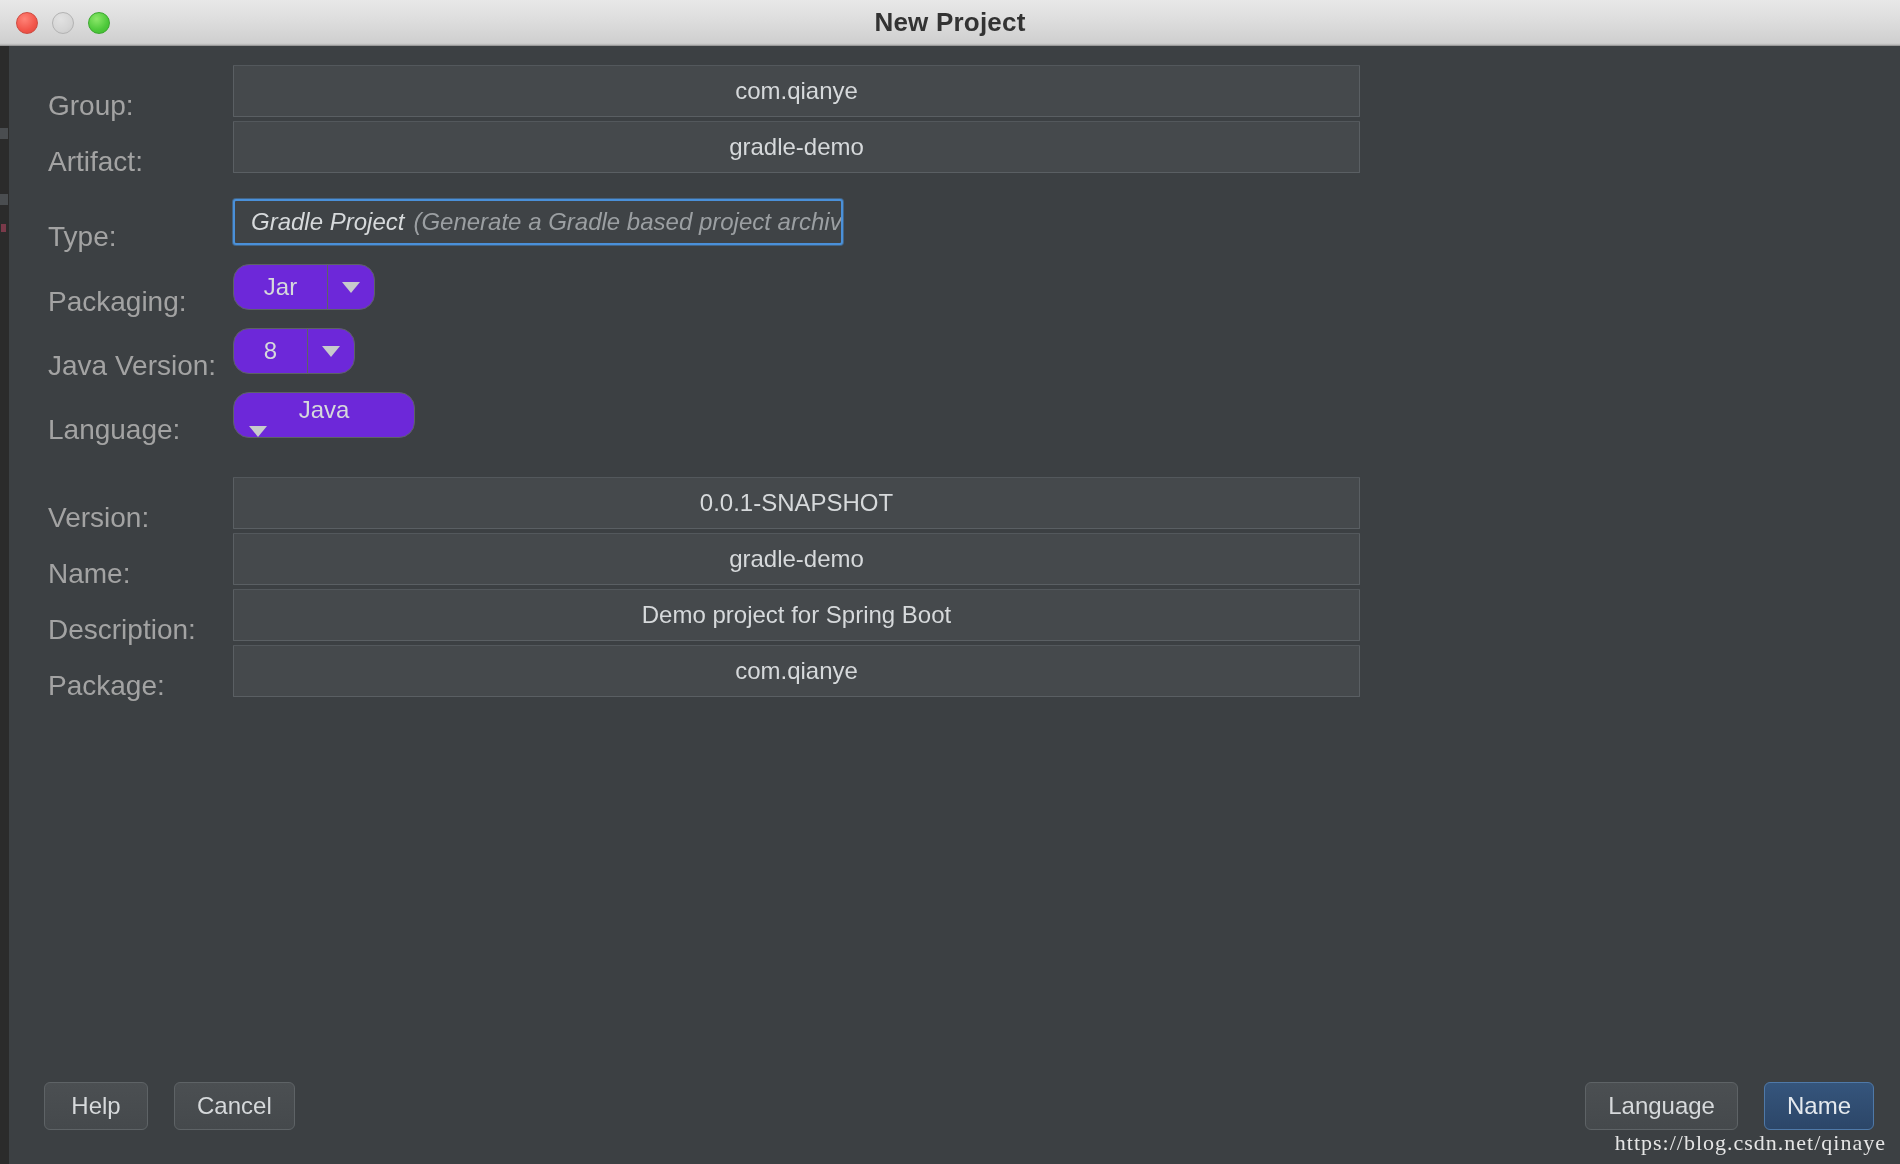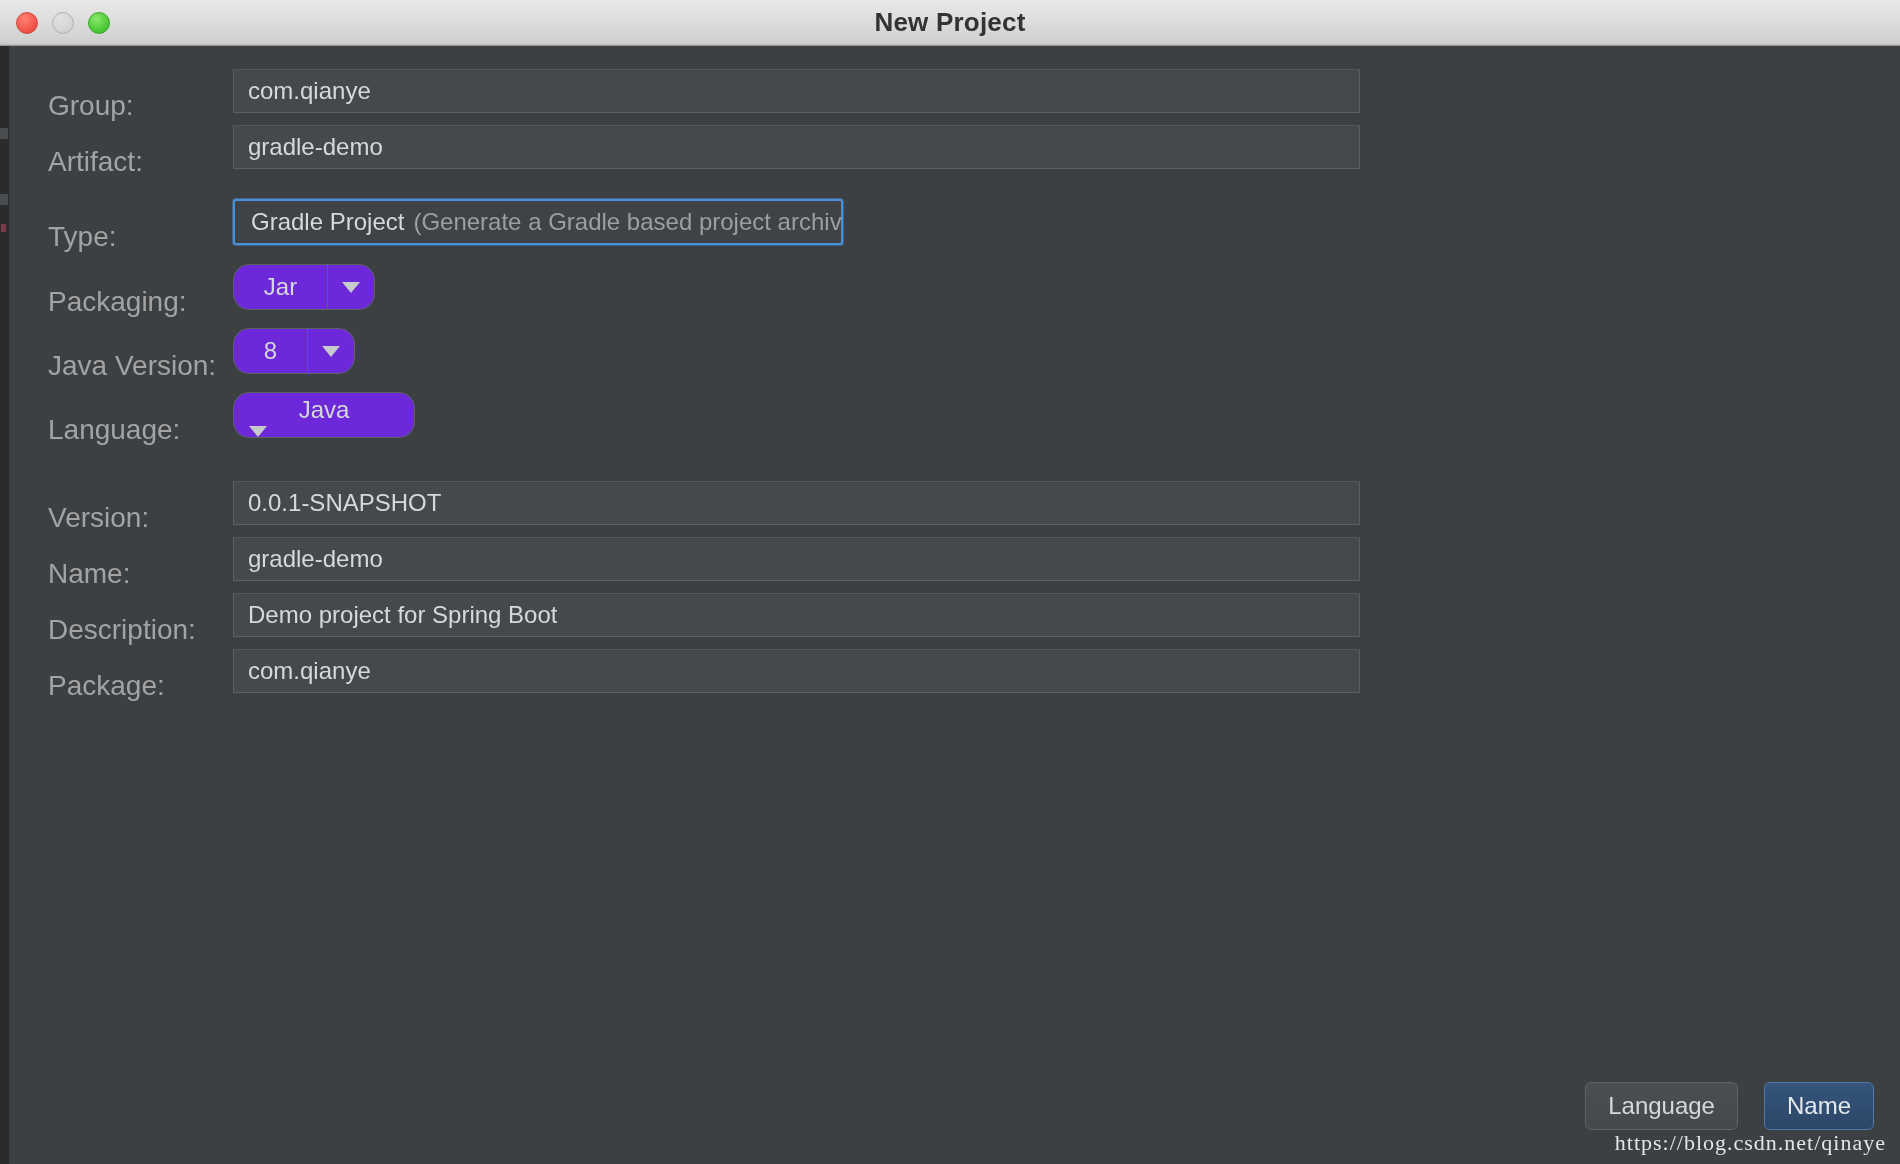--- a/index.html
+++ b/index.html
@@ -127,29 +127,30 @@
     color: #a3a3a3;
     white-space: nowrap;
     margin-top: 30px;
   }
 
   
   .text-field {
     position: absolute;
     left: 233px;
     width: 1127px;
-    height: 44px;
+    height: 52px;
     box-sizing: border-box;
     background: #45494c;
     border: 1px solid #5a5f63;
     border-top-color: #53585c;
     display: flex;
     align-items: center;
     padding: 0 14px;
     border-radius: 1px;
+    justify-content: center;
   }
   .text-field .value {
     font-size: 24px;
     color: #d6d9db;
     white-space: nowrap;
     overflow: hidden;
   }
 
   
   .combo {
@@ -285,21 +286,21 @@
 
       <div class="row" style="top:78px;">
         <div class="label">Artifact:</div>
         <div class="text-field">
           <span class="value">gradle-demo</span>
         </div>
       </div>
 
       <div class="row" style="top:153px;">
         <div class="label">Type:</div>
-        <div class="combo focused" style="width:610px;">
+        <div class="combo focused" style="width:610px;font-style:italic;">
           <div class="combo-text">
             <span>Gradle Project</span>
             <span class="muted">(Generate a Gradle based project archive)</span>
           </div>
 
         </div>
       </div>
 
       <div class="row" style="top:218px;">
         <div class="label">Packaging:</div>
@@ -360,20 +361,24 @@
 
       <div class="row" style="top:602px;">
         <div class="label">Package:</div>
         <div class="text-field">
           <span class="value">com.qianye</span>
         </div>
       </div>
 
     </div>
 
+    <div class="buttons-left">
+      <div class="btn">Help</div>
+      <div class="btn">Cancel</div>
+    </div>
 
     <div class="buttons-right">
       <div class="btn">Language</div>
       <div class="btn primary">Name</div>
     </div>
 
     <div class="watermark">https://blog.csdn.net/qinaye</div>
 
   </div>
 </div>

